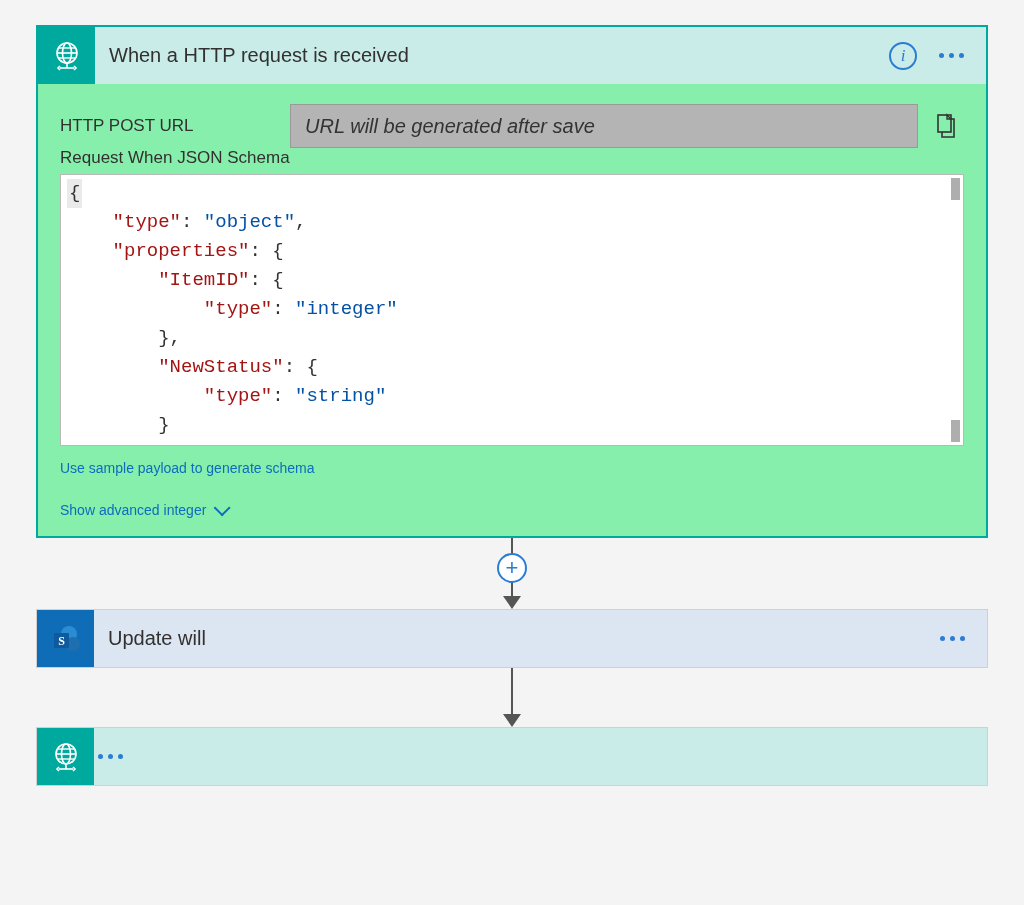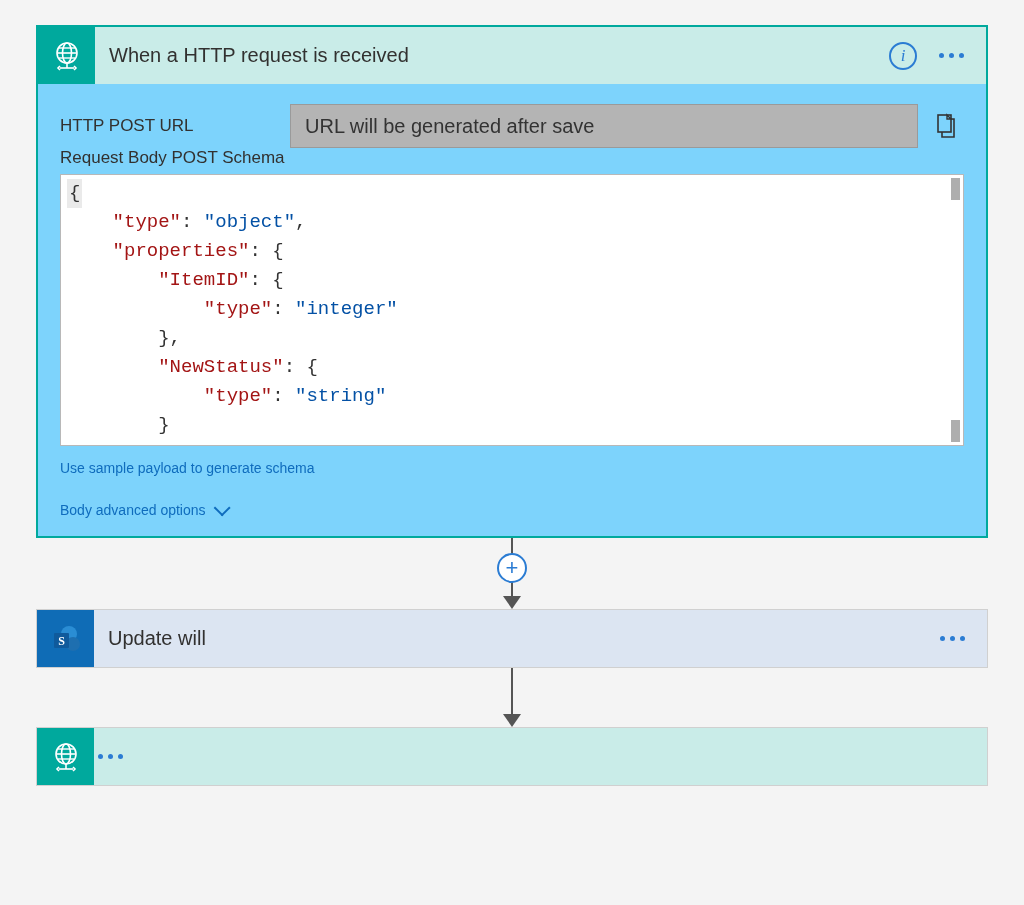--- a/index.html
+++ b/index.html
@@ -6,21 +6,21 @@
     body {
       font-family: "Segoe UI", -apple-system, sans-serif;
       background: #f4f4f4;
       width: 1024px;
       height: 905px;
       padding: 25px 36px 0 36px;
       overflow: hidden;
     }
 
     .card {
-      background: #7dd3fc;
+      background: #86efac;
       border: 2px solid transparent;
     }
     .card.expanded {
       border-color: #00a99d;
     }
     .card.collapsed {
       border: 1px solid #d0d0d0;
     }
 
     .card-header {
@@ -102,20 +102,21 @@
     .url-box {
       flex: 1;
       background: #b4b4b4;
       border: 1px solid #9a9a9a;
       height: 44px;
       display: flex;
       align-items: center;
       padding: 9px 14px;
       font-size: 20px;
       color: #333;
+      font-style: italic;
     }
 
     .copy-btn {
       width: 36px;
       display: flex;
       align-items: center;
       justify-content: center;
       cursor: pointer;
       margin-left: 10px;
     }
@@ -248,42 +249,42 @@
       </div>
       <div class="copy-btn">
         <svg width="24" height="26" viewBox="0 0 24 26">
           <rect x="4" y="2" width="13" height="17" stroke="#333" stroke-width="1.6" fill="none"></rect>
           <path d="M17 6 L20 6 L20 24 L8 24 L8 19" stroke="#333" stroke-width="1.6" fill="none"></path>
           <path d="M13 2 L17 6 L13 6 Z" stroke="#333" stroke-width="1.4" fill="none"></path>
         </svg>
       </div>
     </div>
 
-    <div class="schema-label">Request Body POST Schema</div>
+    <div class="schema-label">Request When JSON Schema</div>
     <div class="schema-box">
       <div class="scroll-track-top"></div>
       <div class="scroll-track-bottom"></div>
       <div class="code-line"><span class="first-brace-bg">{</span></div>
       <div class="code-line">    <span class="tok-prop">"type"</span><span class="tok-punc">: </span><span class="tok-str">"object"</span><span class="tok-punc">,</span></div>
       <div class="code-line">    <span class="tok-prop">"properties"</span><span class="tok-punc">: {</span></div>
       <div class="code-line">        <span class="tok-prop">"ItemID"</span><span class="tok-punc">: {</span></div>
       <div class="code-line">            <span class="tok-prop">"type"</span><span class="tok-punc">: </span><span class="tok-str">"integer"</span></div>
       <div class="code-line">        <span class="tok-punc">},</span></div>
       <div class="code-line">        <span class="tok-prop">"NewStatus"</span><span class="tok-punc">: {</span></div>
       <div class="code-line">            <span class="tok-prop">"type"</span><span class="tok-punc">: </span><span class="tok-str">"string"</span></div>
       <div class="code-line">        <span class="tok-punc">}</span></div>
     </div>
 
     <div class="links-area">
       <div class="link-row">
           <span class="link">Use sample payload to generate schema</span>
         </div>
       <div class="link-row" style="margin-top:26px;">
         <span class="link">
-          <span>Body advanced options</span>
+          <span>Show advanced integer</span>
           <span class="chevron"></span>
         </span>
       </div>
     </div>
   </div>
 </div>
 
 <div class="connector">
   <div class="arrow-line" style="height:16px;"></div>
   <div class="plus-circle">+</div>

